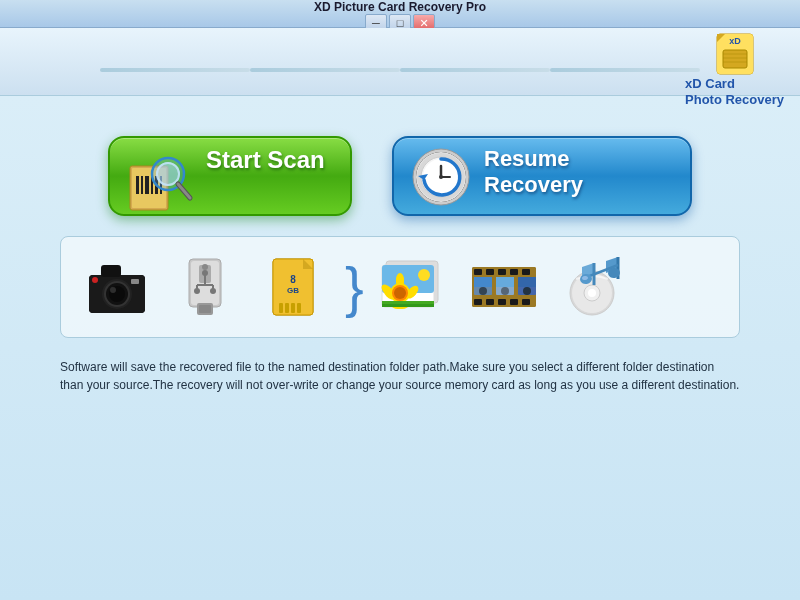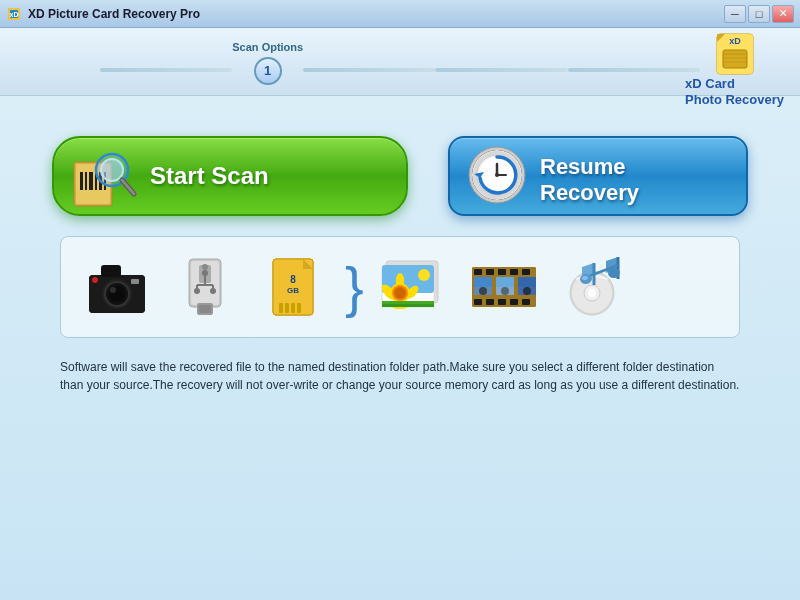--- a/index.html
+++ b/index.html
@@ -13,20 +13,21 @@
     }
 
     
     .titlebar {
       background: linear-gradient(to bottom, #c8dff0, #a8c8e8);
       height: 28px;
       display: flex;
       align-items: center;
       padding: 0 6px;
       border-bottom: 1px solid #88aacc;
+      flex-direction: column;
     }
     .titlebar-icon {
       width: 16px;
       height: 16px;
       margin-right: 6px;
     }
     .titlebar-title {
       font-size: 12px;
       color: #1a1a2e;
       flex: 1;
@@ -135,25 +136,25 @@
     .buttons-row {
       display: flex;
       gap: 40px;
       align-items: center;
       margin-top: 10px;
     }
 
     
     .btn-start-scan {
       display: flex;
-      align-items: center;
-      width: 356px;
+      align-items: flex-start;
+      width: 244px;
       height: 80px;
       background: linear-gradient(to bottom, #88dd44, #44aa11, #66cc22);
-      border-radius: 28px;
+      border-radius: 16px;
       border: 2px solid #339900;
       cursor: pointer;
       box-shadow: 0 4px 12px rgba(0,120,0,0.4), inset 0 1px 0 rgba(255,255,255,0.3);
       padding: 8px 16px;
       gap: 12px;
       text-decoration: none;
     }
     .btn-scan-icon {
       width: 68px;
       height: 68px;
@@ -162,21 +163,21 @@
     .btn-start-scan-label {
       color: white;
       font-size: 24px;
       font-weight: bold;
       text-shadow: 1px 2px 3px rgba(0,60,0,0.5);
     }
 
     
     .btn-resume {
       display: flex;
-      align-items: flex-end;
+      align-items: flex-start;
       width: 300px;
       height: 80px;
       background: linear-gradient(to bottom, #66bbee, #2288cc, #44aadd);
       border-radius: 16px;
       border: 2px solid #1166aa;
       cursor: pointer;
       box-shadow: 0 4px 12px rgba(0,80,160,0.4), inset 0 1px 0 rgba(255,255,255,0.3);
       padding: 8px 16px;
       gap: 12px;
     }
@@ -243,26 +244,20 @@
     <div class="titlebar-btn">─</div>
     <div class="titlebar-btn">□</div>
     <div class="titlebar-btn close">✕</div>
   </div>
 </div>
 
 <div class="wizard-bar">
   <div class="wizard-steps">
 
     <div class="step-line" style="width:60px;"></div>
-    <div class="step-item">
-      <span class="step-label">Scan Options</span>
-      <div class="step-circle">
-        <span>1</span>
-      </div>
-    </div>
     <div class="step-line" style="flex:1;"></div>
     <div class="step-line" style="flex:1;"></div>
     <div class="step-line" style="width:40px;"></div>
   </div>
 
   <div class="wizard-logo">
     <svg class="logo-icon" viewBox="0 0 52 44">
 
       <rect x="8" y="2" width="36" height="40" rx="3" fill="#f0c040" stroke="#cc9900" stroke-width="1"></rect>
       <rect x="8" y="2" width="36" height="40" rx="3" fill="#ffe060"></rect>

